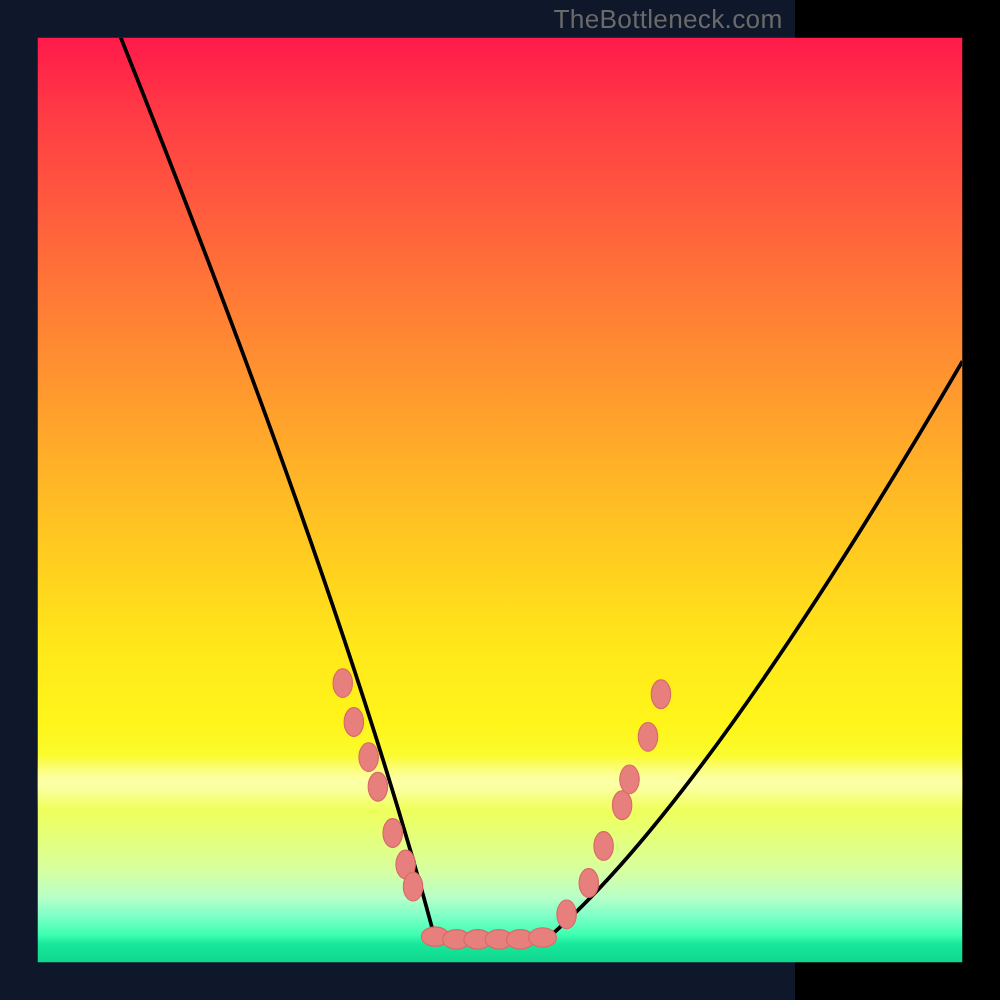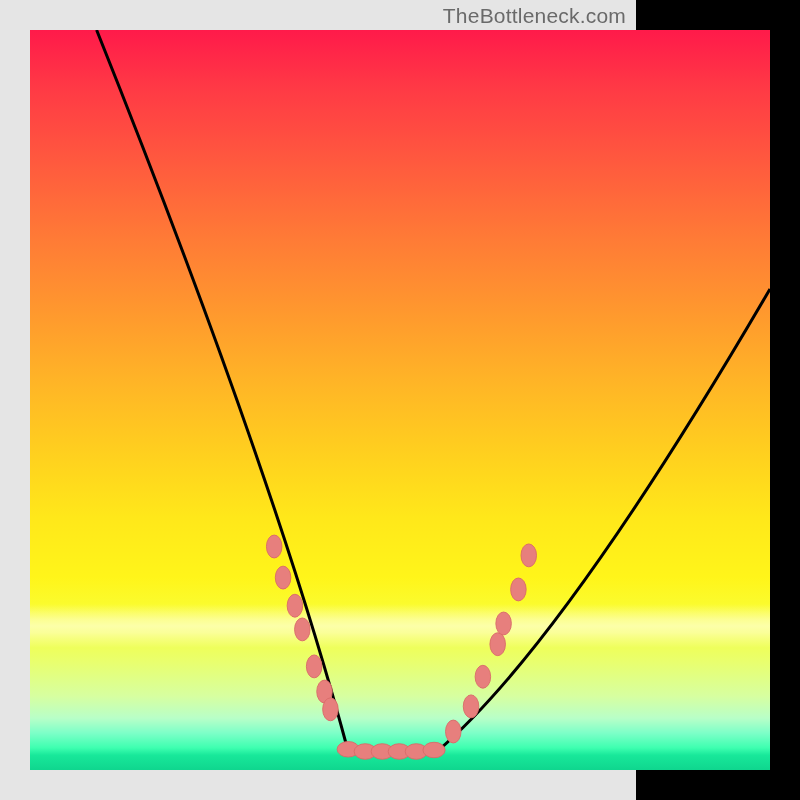--- a/index.html
+++ b/index.html
@@ -10,21 +10,21 @@
     background: #000;
     overflow: hidden;
     font-family: Arial, Helvetica, sans-serif;
   }
   .frame {
     position: absolute;
     top: 0;
     left: 0;
     width: 636px;
     height: 800px;
-    background: #e5e5e5;
+    background: #0f172a;
   }
   .plot-area {
     position: absolute;
     top: 30px;
     left: 30px;
     width: 740px;
     height: 740px;
     overflow: hidden;
   }
   .gradient {

